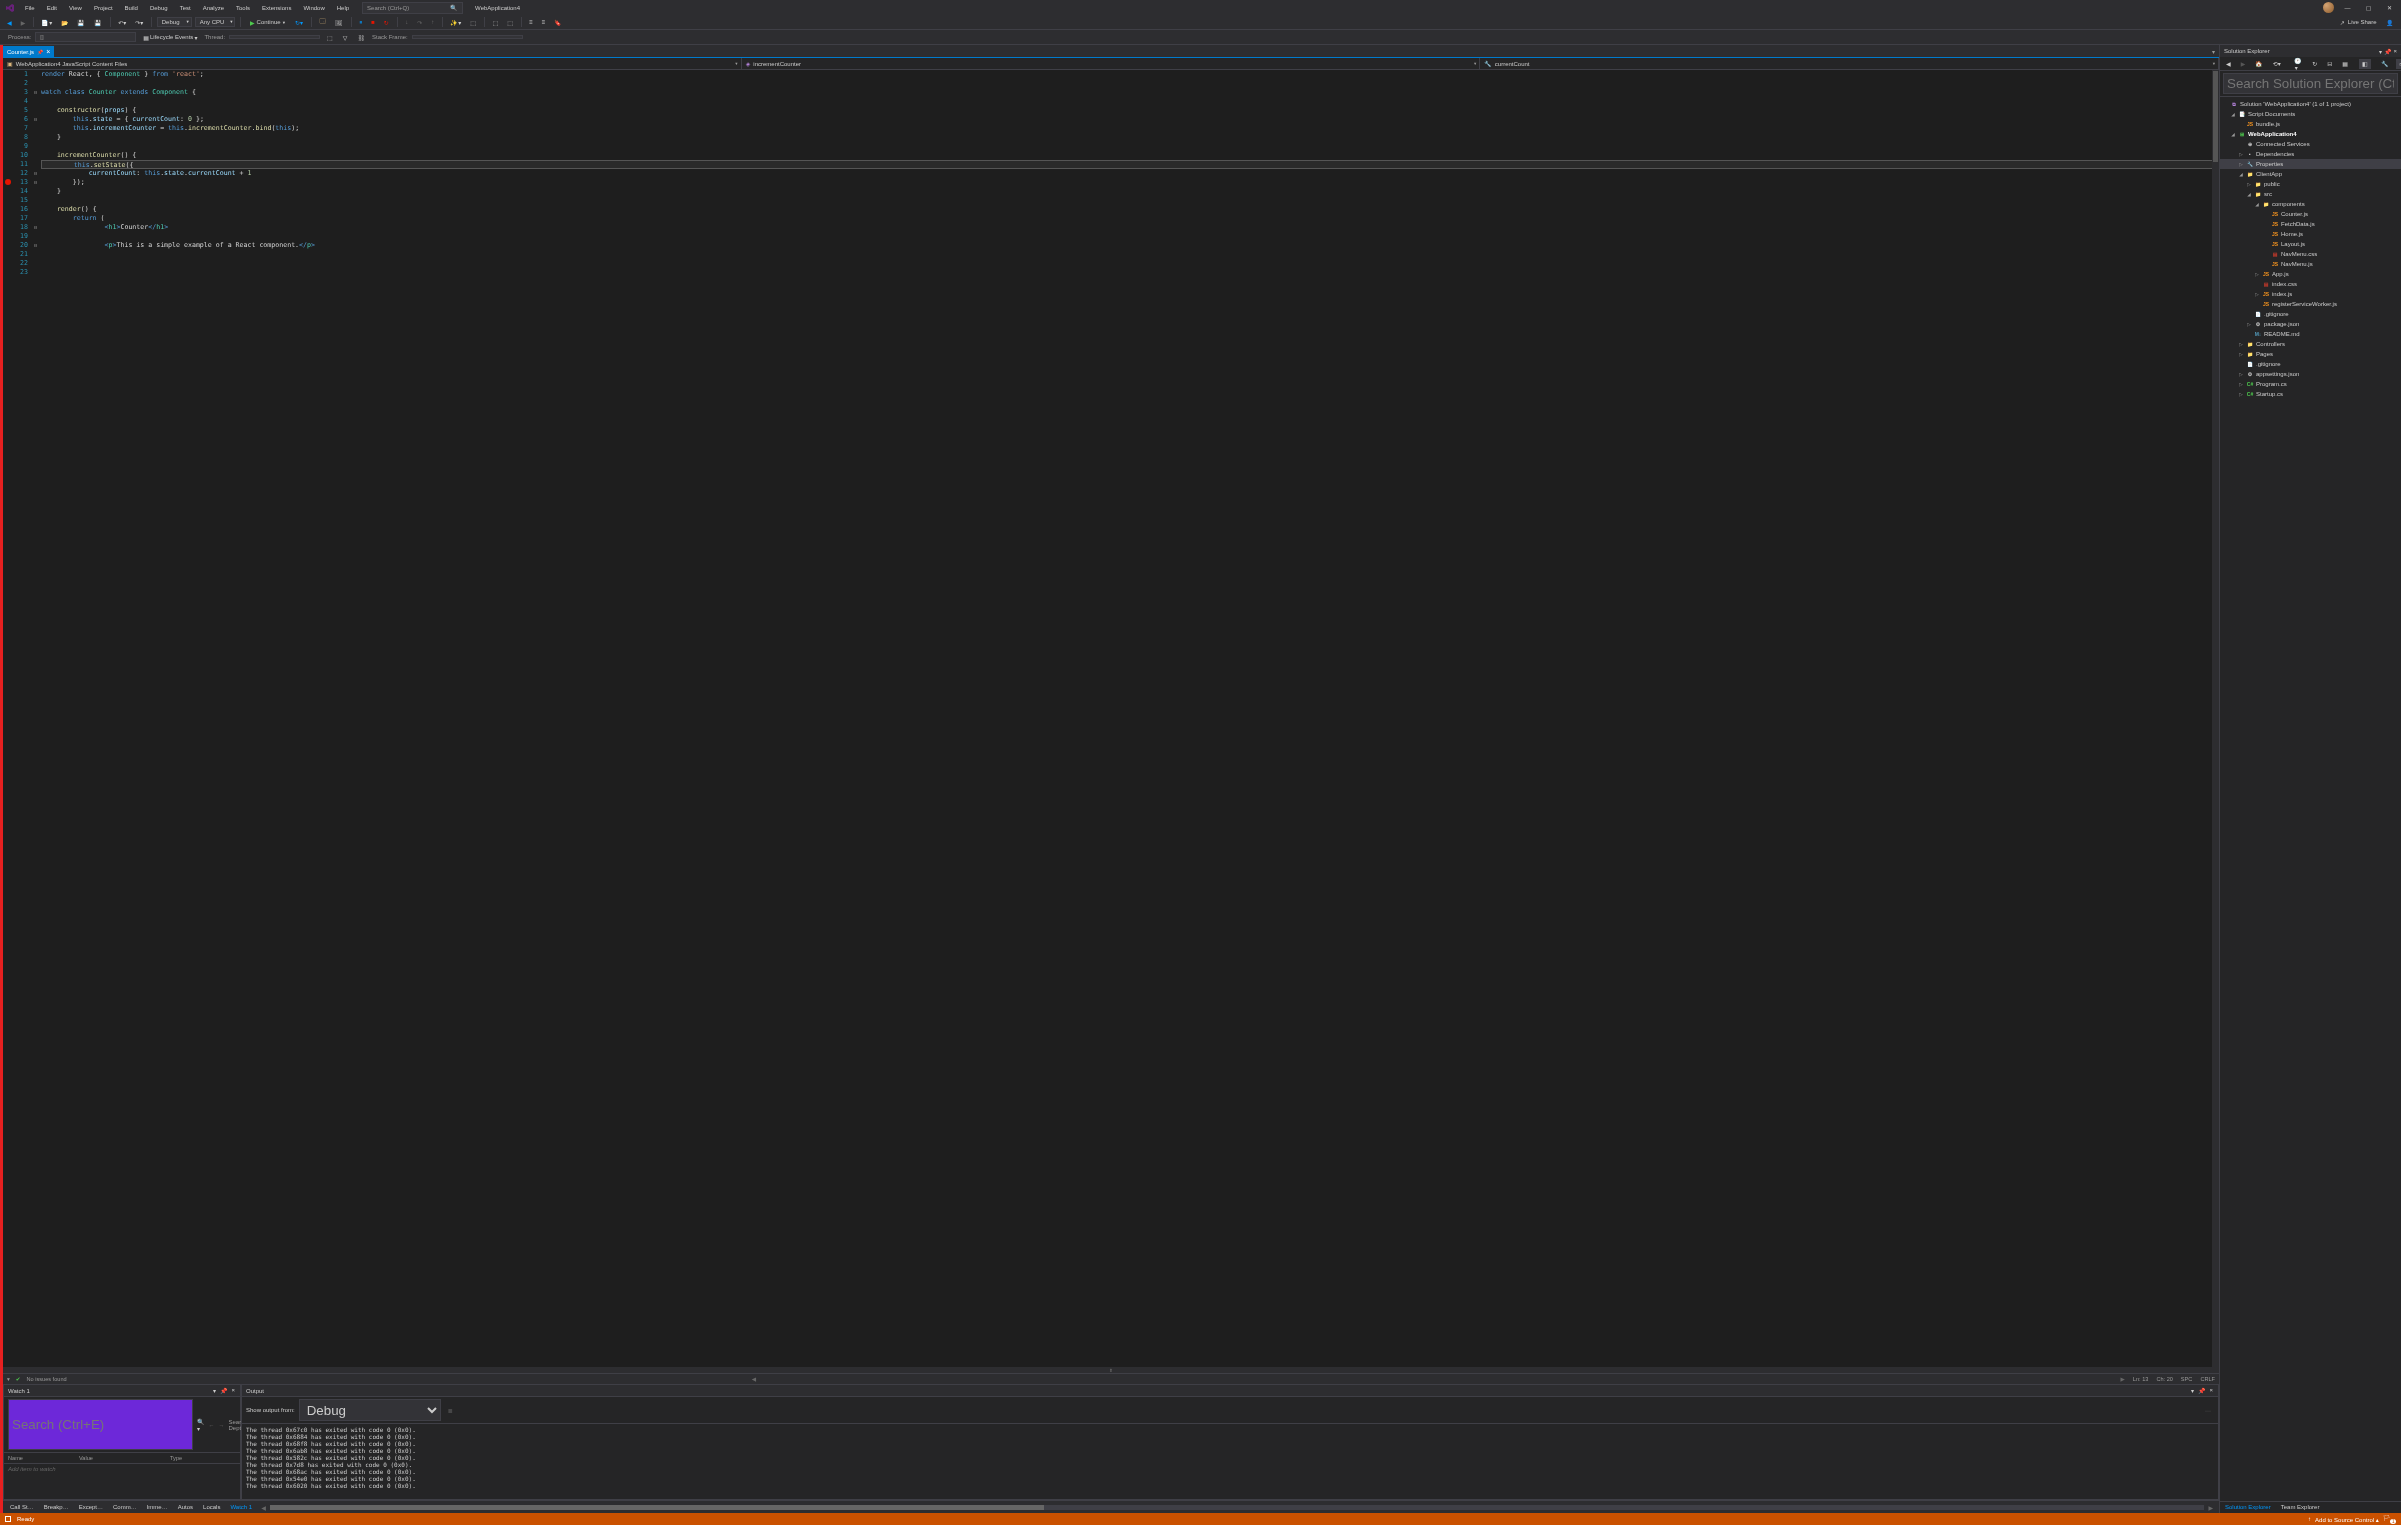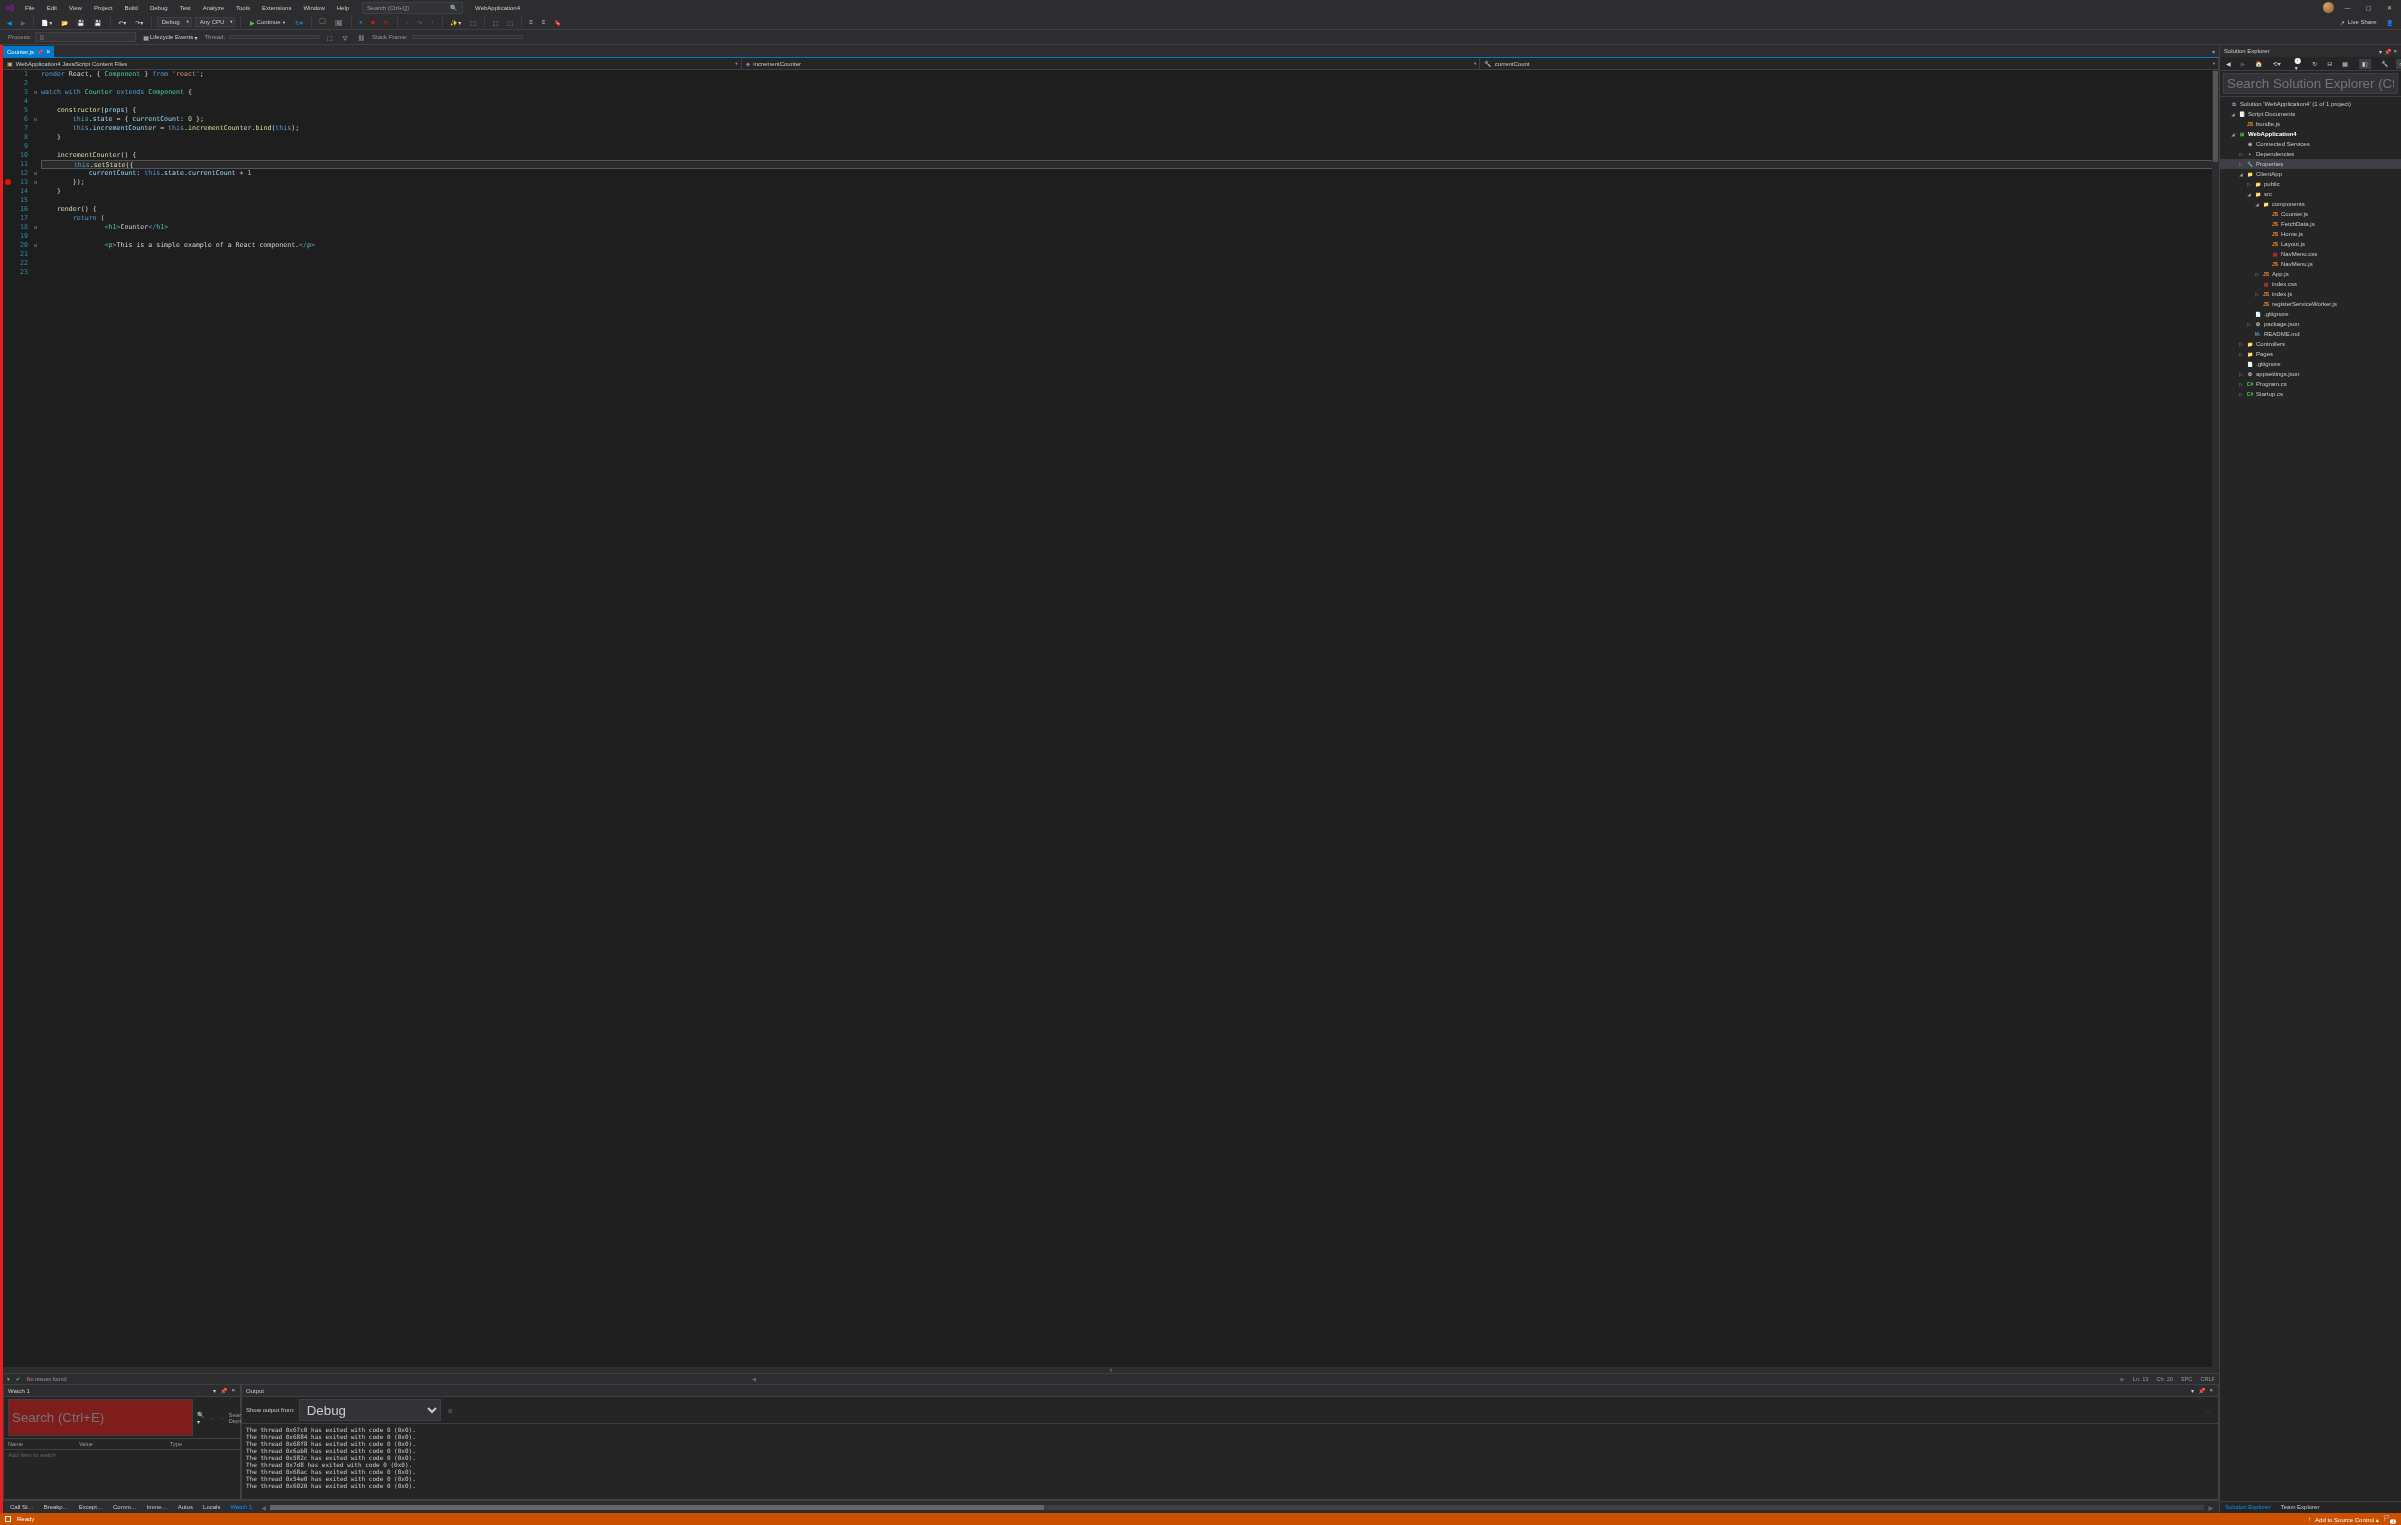--- a/index.html
+++ b/index.html
@@ -55,21 +55,21 @@
 .status-row { height: 11px; background: #2d2d30; border-top: 0.5px solid #3f3f46; display: flex; align-items: center; padding: 0 4px; gap: 6px; font-size: 5.6px; color: #999; }
 .status-row .check { color: #4ec94e; }
 .status-row .right { margin-left: auto; display: flex; gap: 8px; }
 .bottom-panels { height: 116px; display: flex; }
 .watch-panel { width: 238px; display: flex; flex-direction: column; background: #252526; border: 0.5px solid #3f3f46; }
 .output-panel { flex: 1; display: flex; flex-direction: column; background: #252526; border: 0.5px solid #3f3f46; }
 .panel-header { height: 12px; background: #2d2d30; border-bottom: 0.5px solid #3f3f46; display: flex; align-items: center; padding: 0 4px; color: #ccc; }
 .panel-header .controls { margin-left: auto; display: flex; gap: 2px; }
 .panel-header .controls span { cursor: pointer; padding: 0 1px; }
 .watch-search { display: flex; align-items: center; padding: 2px 4px; gap: 4px; border-bottom: 0.5px solid #3f3f46; }
-.watch-search input { background: #7f1d1d; border: 0.5px solid #3f3f46; padding: 10px 3px; color: #ccc; flex: 0 0 101px; }
+.watch-search input { background: #6d28d9; border: 0.5px solid #3f3f46; padding: 17px 3px; color: #ccc; flex: 0 0 101px; }
 .watch-cols { display: flex; border-bottom: 0.5px solid #3f3f46; padding: 2px 4px; color: #999; font-size: 5.6px; }
 .watch-cols .c1 { width: 71px; }
 .watch-cols .c2 { width: 91px; }
 .watch-cols .c3 { flex: 1; }
 .watch-body { flex: 1; padding: 2px 4px; color: #666; font-style: italic; }
 .output-toolbar { display: flex; align-items: center; padding: 2px 4px; gap: 4px; border-bottom: 0.5px solid #3f3f46; }
 .output-toolbar select { background: #333337; border: 0.5px solid #3f3f46; padding: 1.5px 3px; color: #ccc; width: 142px; }
 .output-body { flex: 1; padding: 2px 4px; font-family: Consolas, monospace; font-size: 6px; color: #ccc; overflow: auto; }
 .output-body div { white-space: pre; }
 .bottom-tabs { height: 13px; background: #2d2d30; border-top: 0.5px solid #3f3f46; display: flex; align-items: center; padding: 0 2px; }
@@ -297,21 +297,21 @@
           <div class="fold">⊟</div>
           <div class="fold"></div>
           <div class="fold">⊟</div>
           <div class="fold"></div>
           <div class="fold"></div>
           <div class="fold"></div>
         </div>
       <div class="code-area" id="code-area">
           <div class="code-line"><span class=""></span><span class="kw">render</span><span class="txt"> React, { </span><span class="cls">Component</span><span class="txt"> } </span><span class="kw">from</span><span class="txt"> </span><span class="str">'react'</span><span class="txt">;</span></div>
           <div class="code-line"></div>
-          <div class="code-line"><span class="kw">watch</span><span class="txt"> </span><span class="kw">with</span><span class="txt"> </span><span class="cls">Counter</span><span class="txt"> </span><span class="kw">extends</span><span class="txt"> </span><span class="cls">Component</span><span class="txt"> {</span></div>
+          <div class="code-line"><span class="kw">watch</span><span class="txt"> </span><span class="kw">class</span><span class="txt"> </span><span class="cls">Counter</span><span class="txt"> </span><span class="kw">extends</span><span class="txt"> </span><span class="cls">Component</span><span class="txt"> {</span></div>
           <div class="code-line"></div>
           <div class="code-line"><span class="txt">    </span><span class="fn">constructor</span><span class="txt">(</span><span class="prop">props</span><span class="txt">) {</span></div>
           <div class="code-line"><span class="txt">        </span><span class="kw">this</span><span class="txt">.</span><span class="prop">state</span><span class="txt"> = { </span><span class="prop">currentCount</span><span class="txt">: </span><span class="num">0</span><span class="txt"> };</span></div>
           <div class="code-line"><span class="txt">        </span><span class="kw">this</span><span class="txt">.</span><span class="prop">incrementCounter</span><span class="txt"> = </span><span class="kw">this</span><span class="txt">.</span><span class="fn">incrementCounter</span><span class="txt">.</span><span class="fn">bind</span><span class="txt">(</span><span class="kw">this</span><span class="txt">);</span></div>
           <div class="code-line"><span class="txt">    }</span></div>
           <div class="code-line"></div>
           <div class="code-line"><span class="txt">    </span><span class="fn">incrementCounter</span><span class="txt">() {</span></div>
           <div class="code-line hl-line"><span class="txt">        </span><span class="kw">this</span><span class="txt">.</span><span class="fn">setState</span><span class="txt">({</span></div>
           <div class="code-line"><span class="txt">            </span><span class="prop">currentCount</span><span class="txt">: </span><span class="kw">this</span><span class="txt">.</span><span class="prop">state</span><span class="txt">.</span><span class="prop">currentCount</span><span class="txt"> + </span><span class="num">1</span></div>
           <div class="code-line"><span class="txt">        });</span></div>

